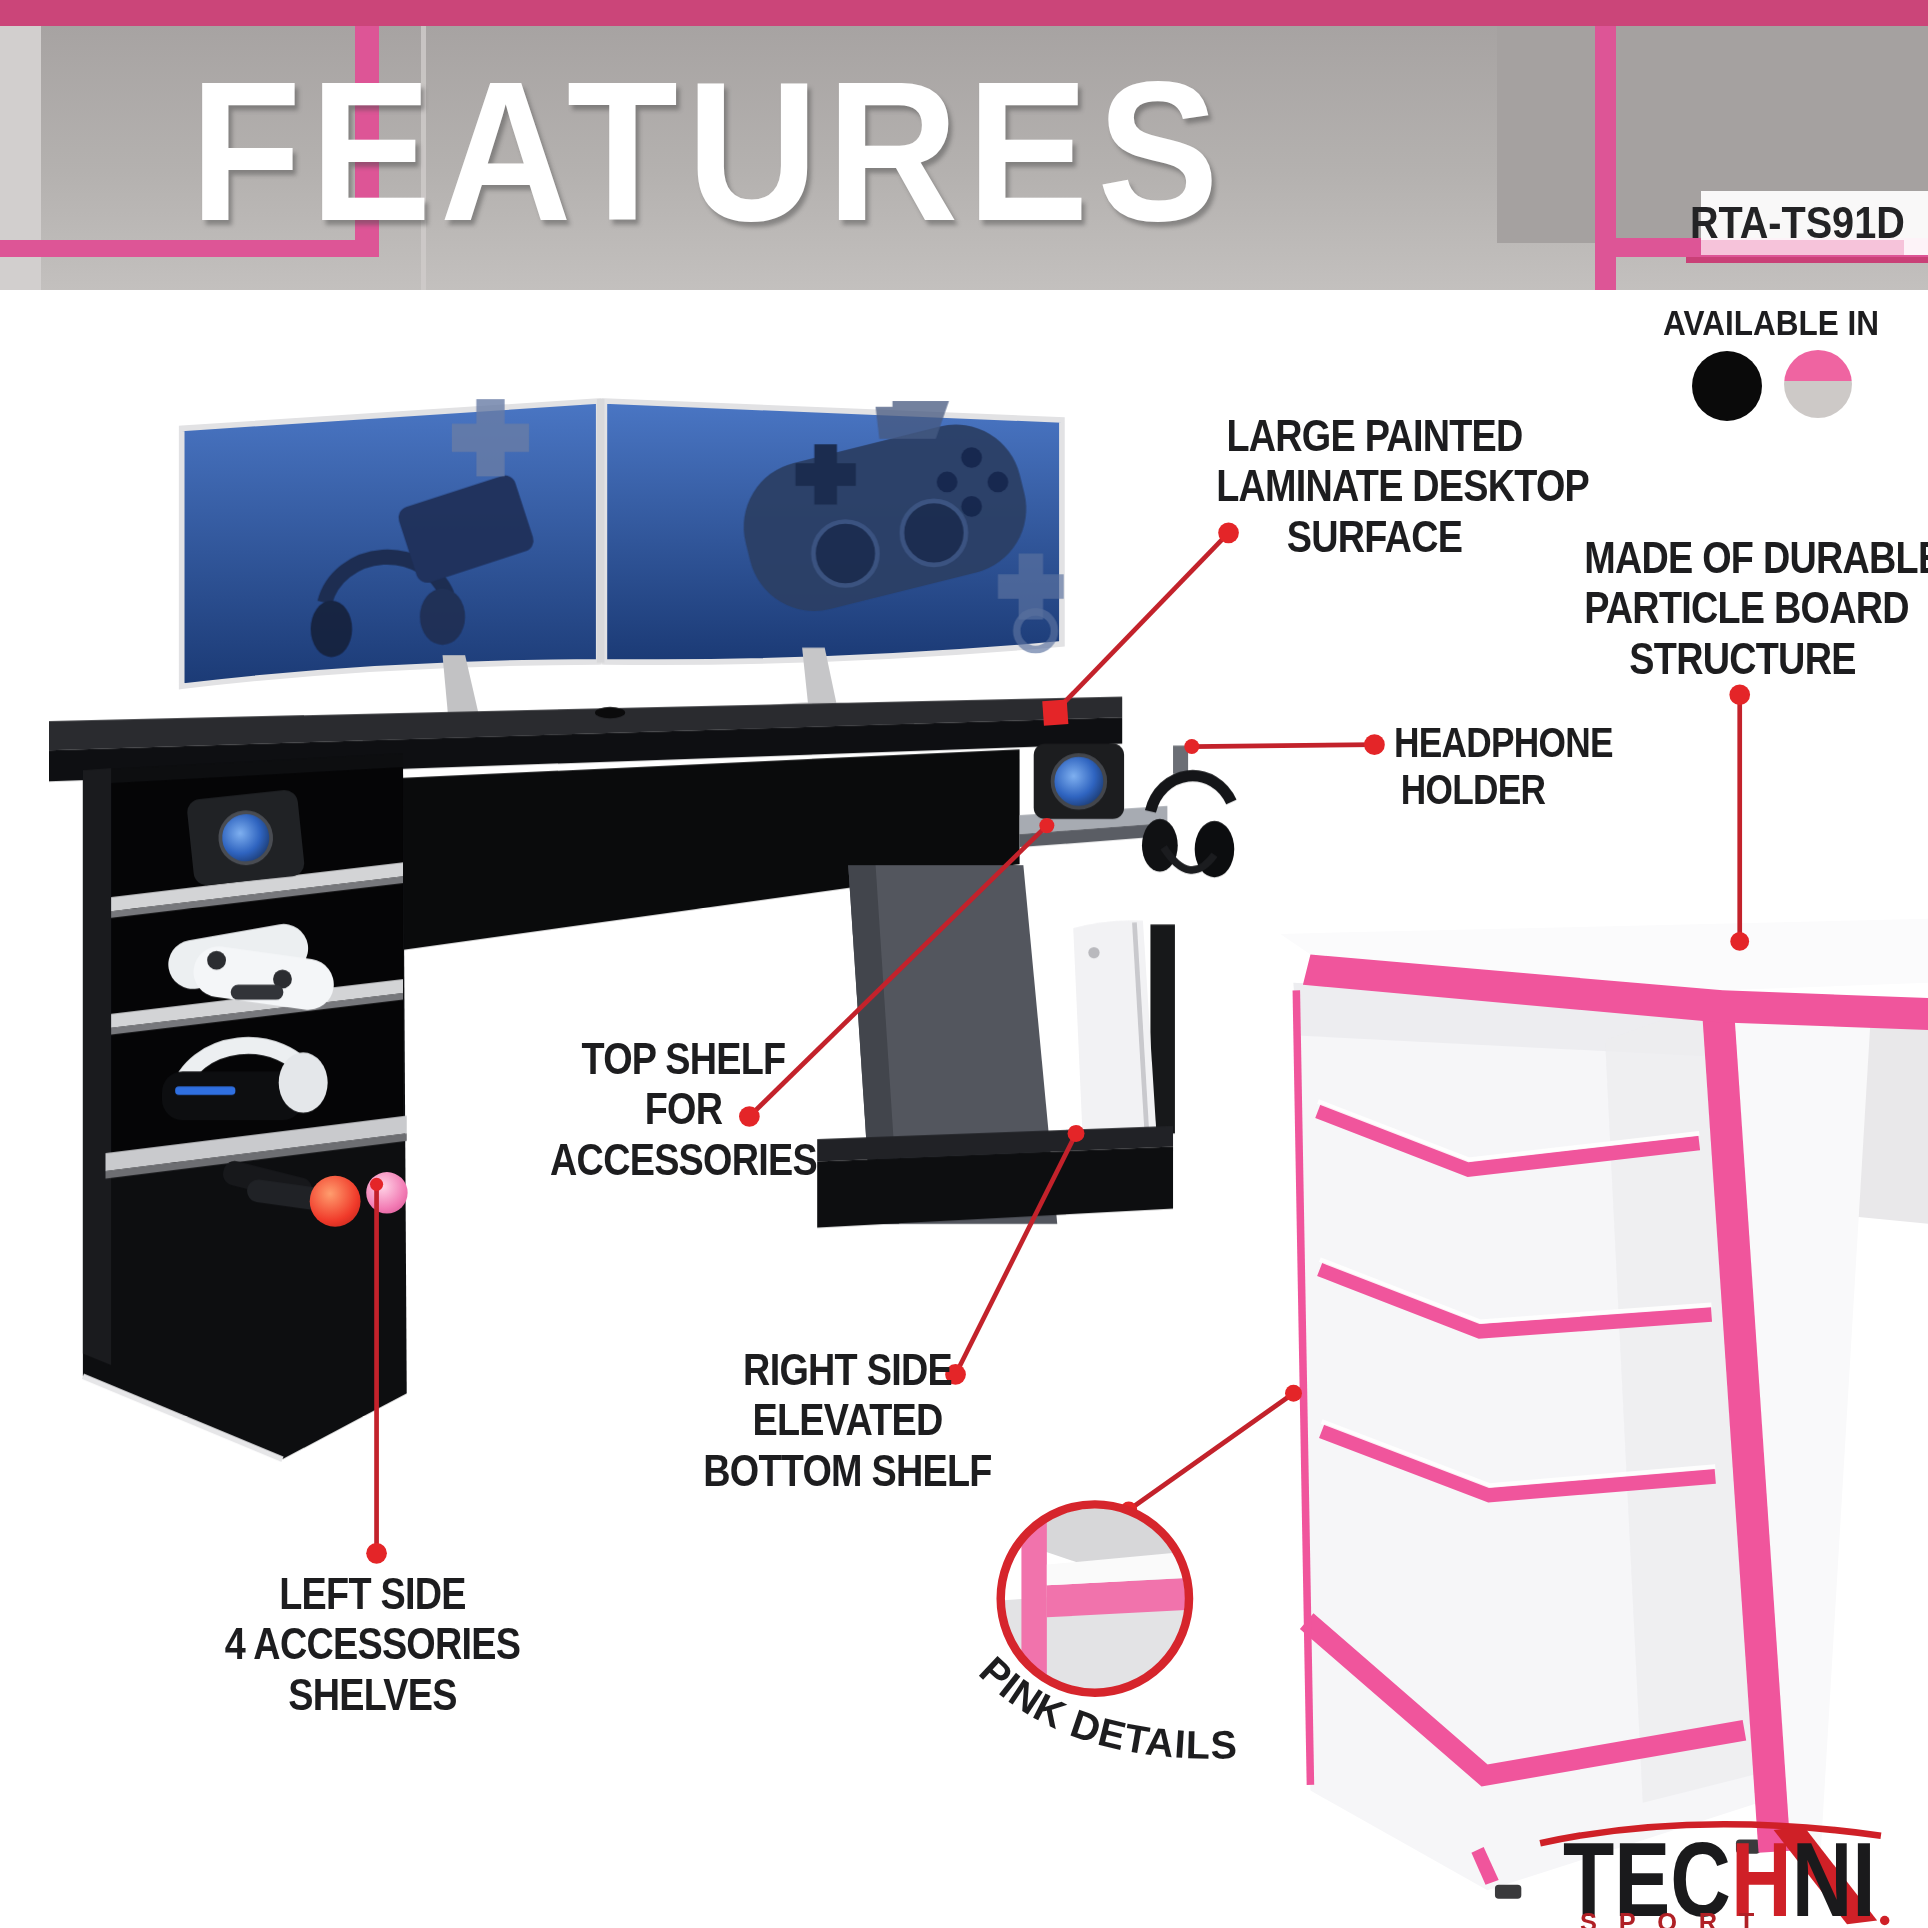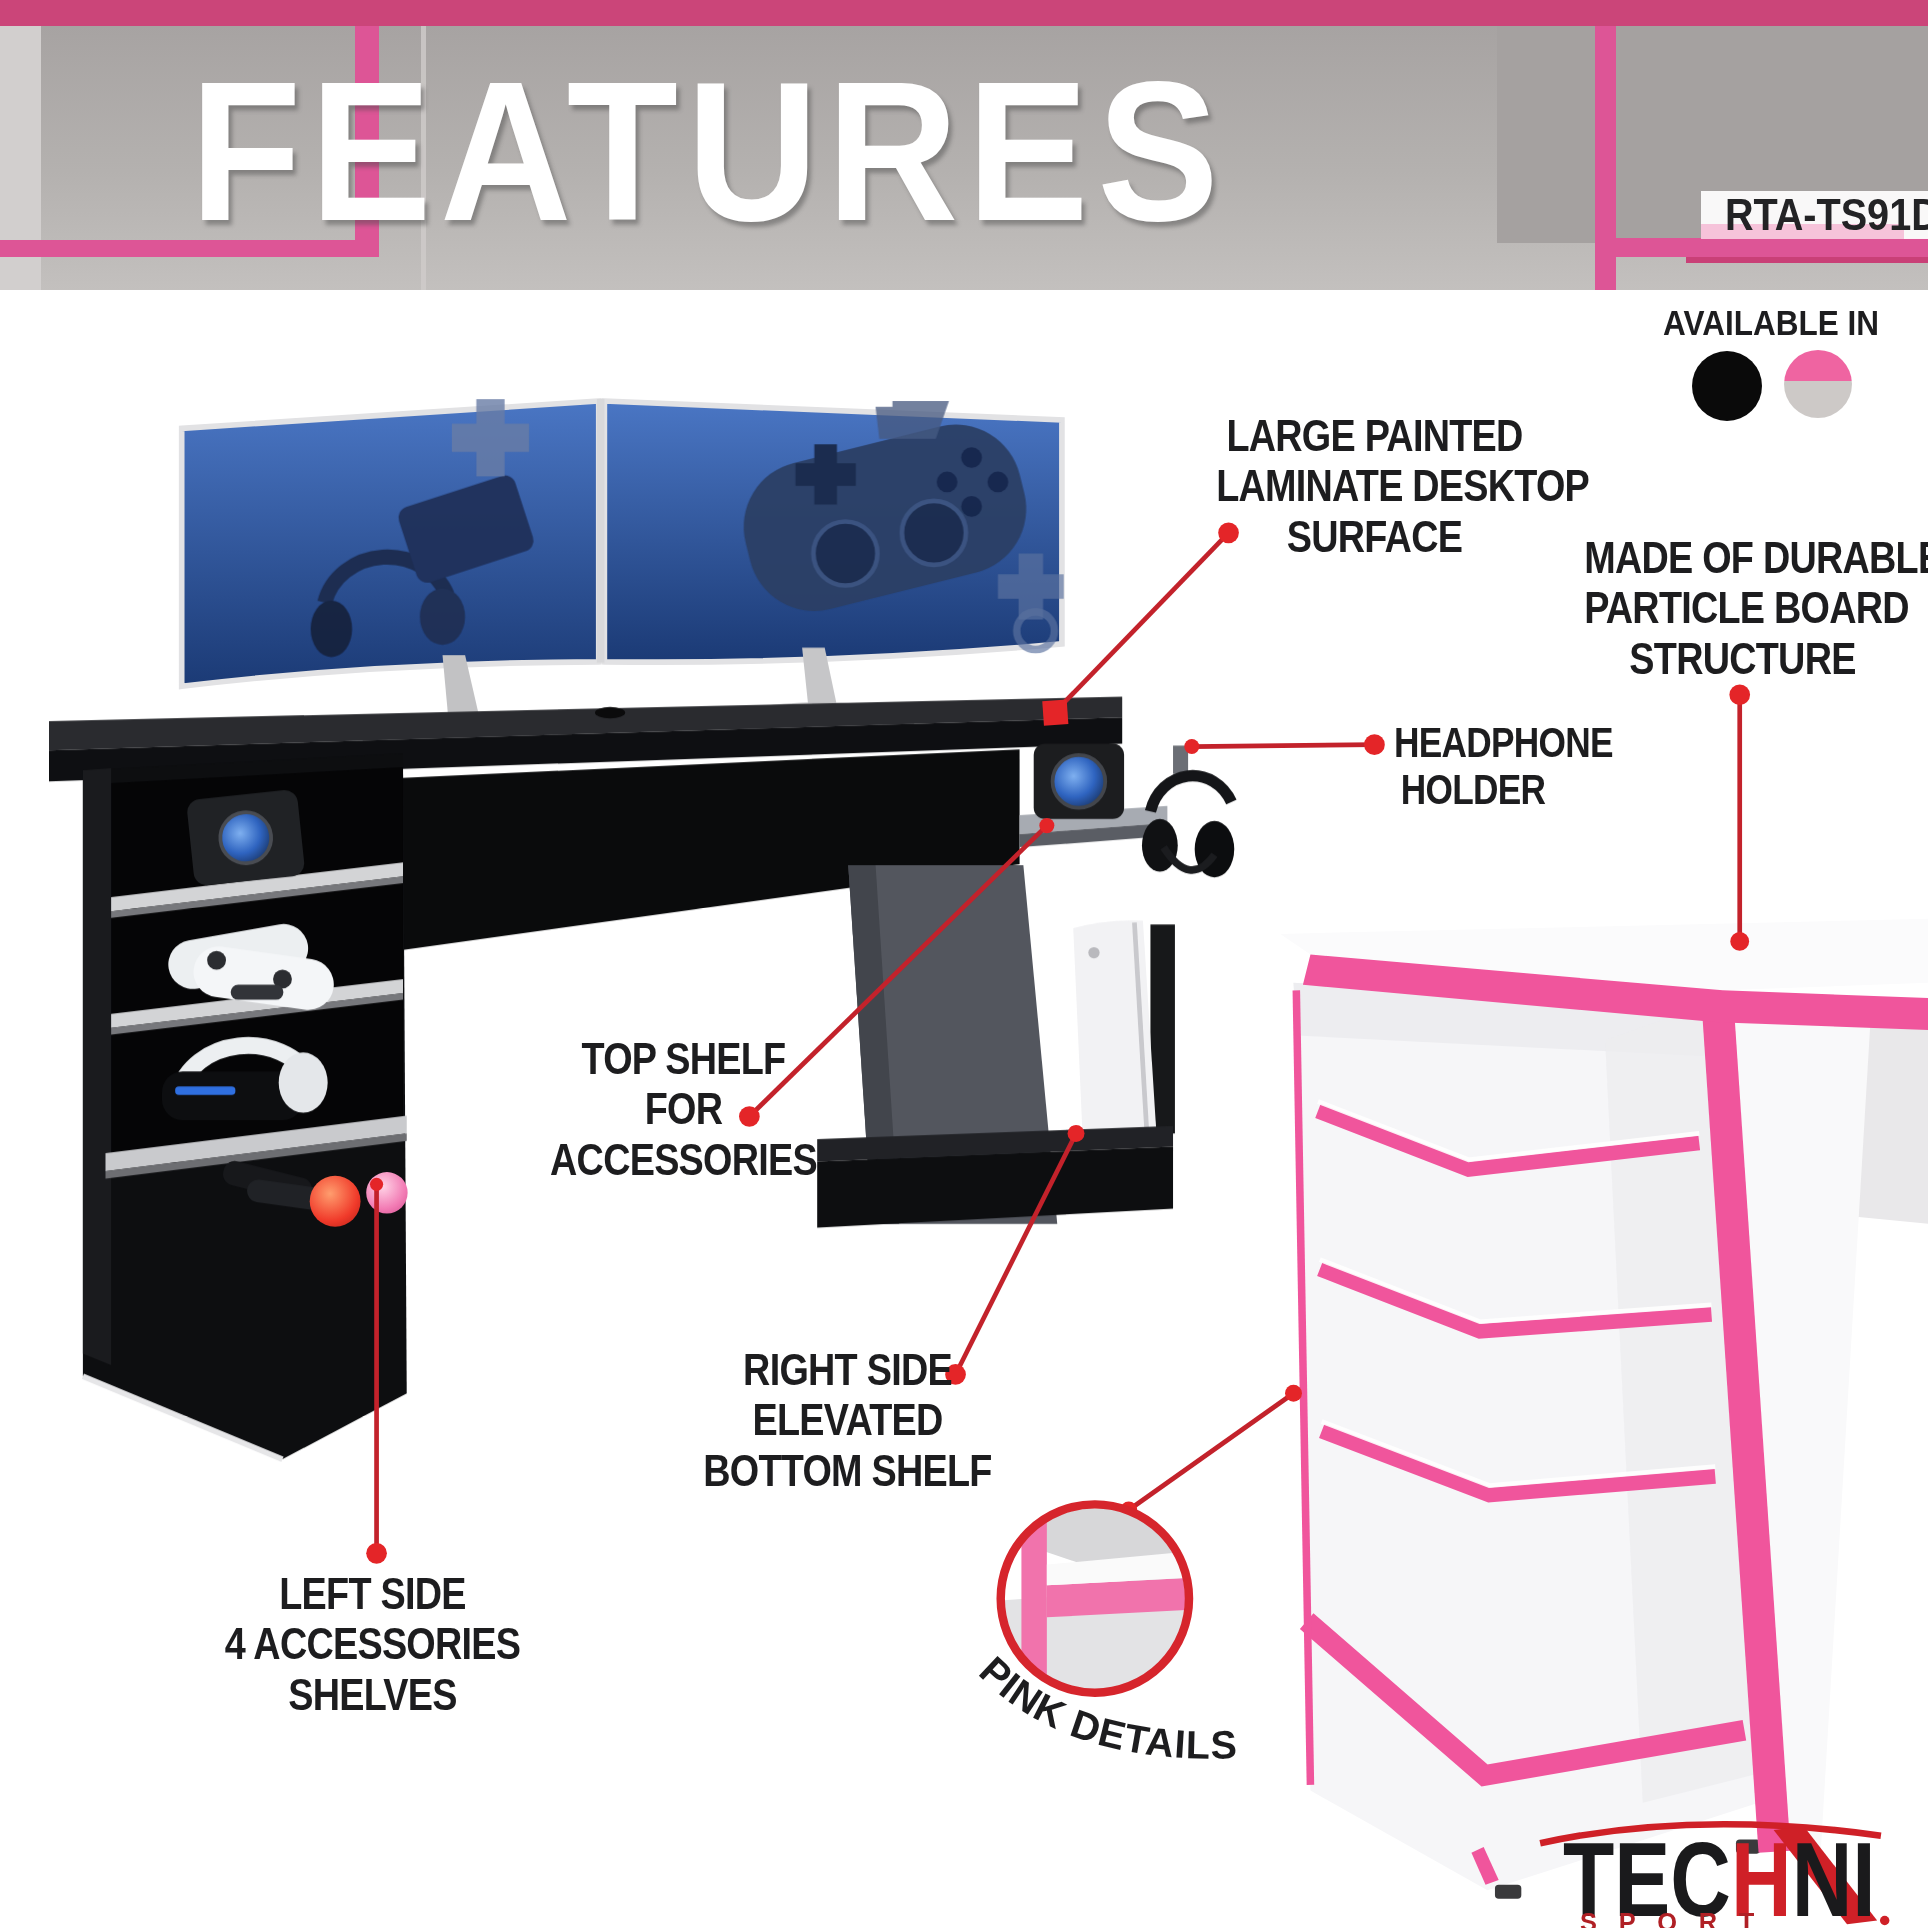--- a/index.html
+++ b/index.html
@@ -16,22 +16,22 @@
   .stripe-v-left { position:absolute; left:355px; top:26px; width:23.5px; height:222px; background:#dd5596; }
   .stripe-h-left { position:absolute; left:0; top:240px; width:379px; height:17px; background:#dd5596; }
   .stripe-v-right { position:absolute; left:1595px; top:26px; width:21px; height:264px; background:#dd5596; }
   .stripe-h-right { position:absolute; left:1616px; top:238px; width:313px; height:19px; background:#dd5596; }
   .hdr-underline-right { position:absolute; left:1686px; top:257px; width:243px; height:5.6px; background:#c94077; }
 
   .features-title { position:absolute; left:190px; top:53px; font-size:198px; font-weight:bold;
     color:#ffffff; letter-spacing:9.4px; line-height:1; transform:scaleX(.92); transform-origin:left top;
     text-shadow:3.8px 4.7px 4.7px rgba(70,70,70,.45); white-space:nowrap; }
 
-  .model-badge { position:absolute; left:1701px; top:191px; width:228px; height:48px;
-    background:rgba(255,255,255,.93); display:flex; align-items:center; padding-right:38px; }
+  .model-badge { position:absolute; left:1701px; top:191px; width:228px; height:64px;
+    background:rgba(255,255,255,.93); display:flex; align-items:center; justify-content:flex-end; padding-right:24px; }
   .model-badge .pink-strip { position:absolute; left:0; bottom:0; width:203px; height:15px; background:#f6c3da; }
   .model-badge .code { position:relative; font-size:44px; font-weight:bold; color:#232325;
     letter-spacing:0; transform:scaleX(.9); transform-origin:right center; white-space:nowrap; }
 
   
   .avail-label { position:absolute; left:1630px; top:303px; width:282px; text-align:center;
     font-size:35px; font-weight:bold; color:#1d1d1f; transform:scaleX(.9); white-space:nowrap; }
   .swatch { position:absolute; border-radius:50%; }
   .swatch-black { left:1692px; top:351px; width:70px; height:70px; background:#0a0a0a; }
   .swatch-pink { left:1784px; top:350px; width:68px; height:68px;

